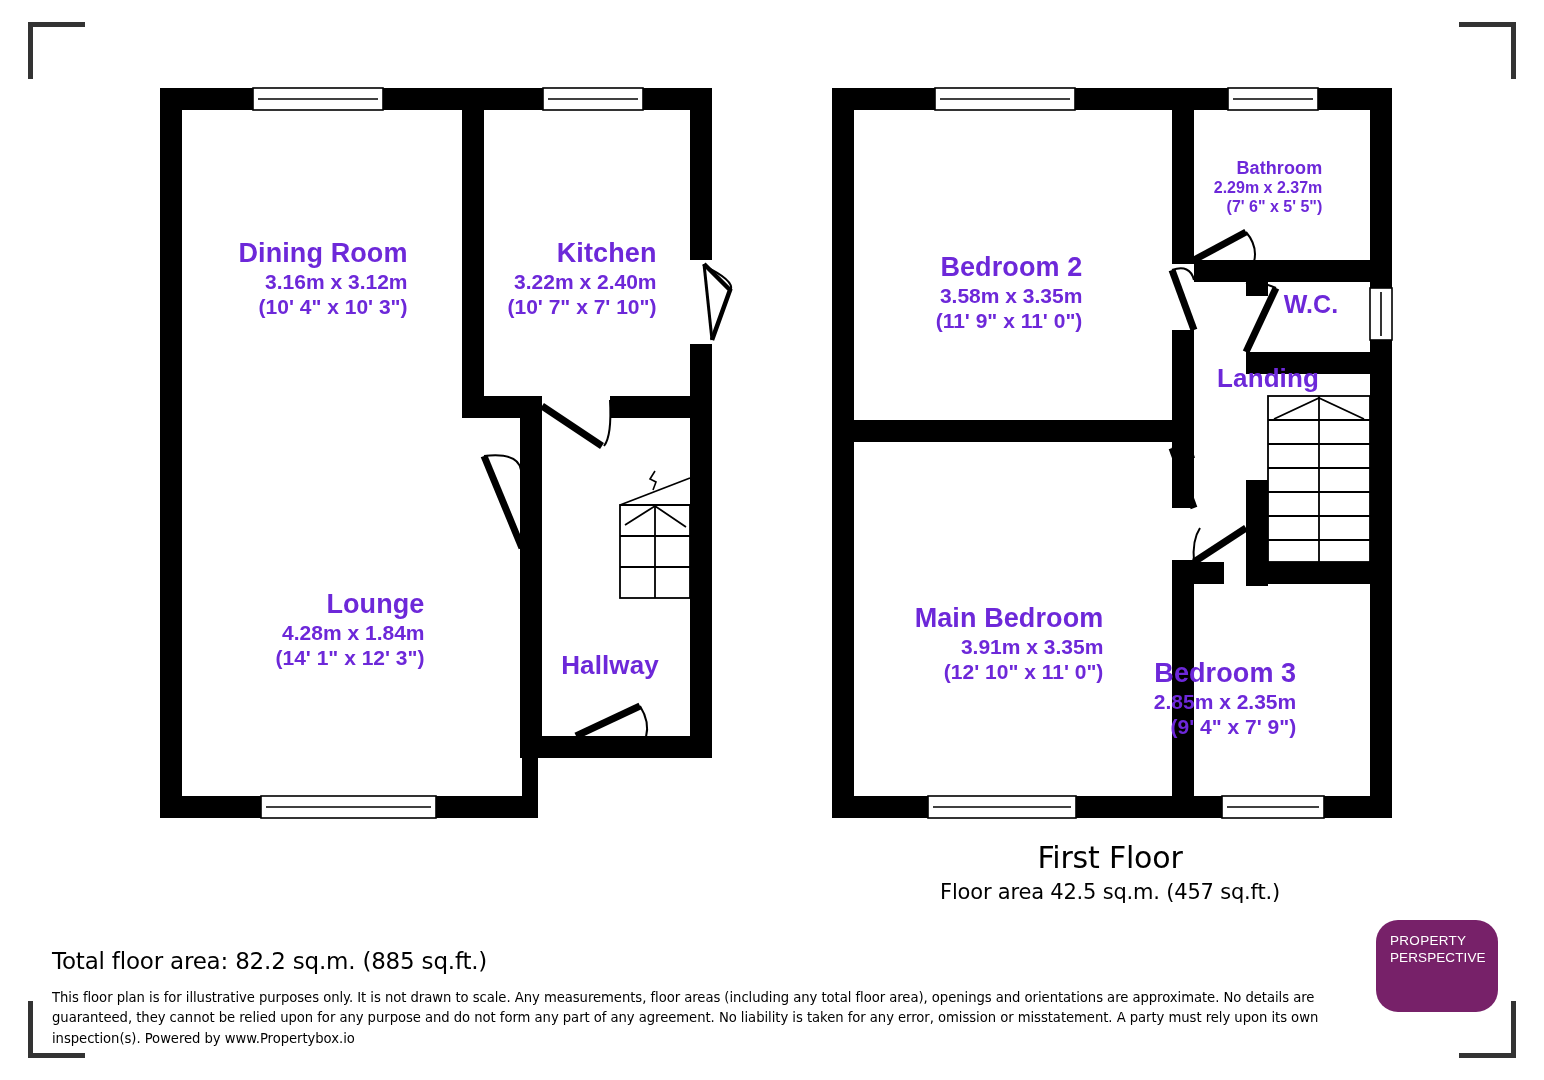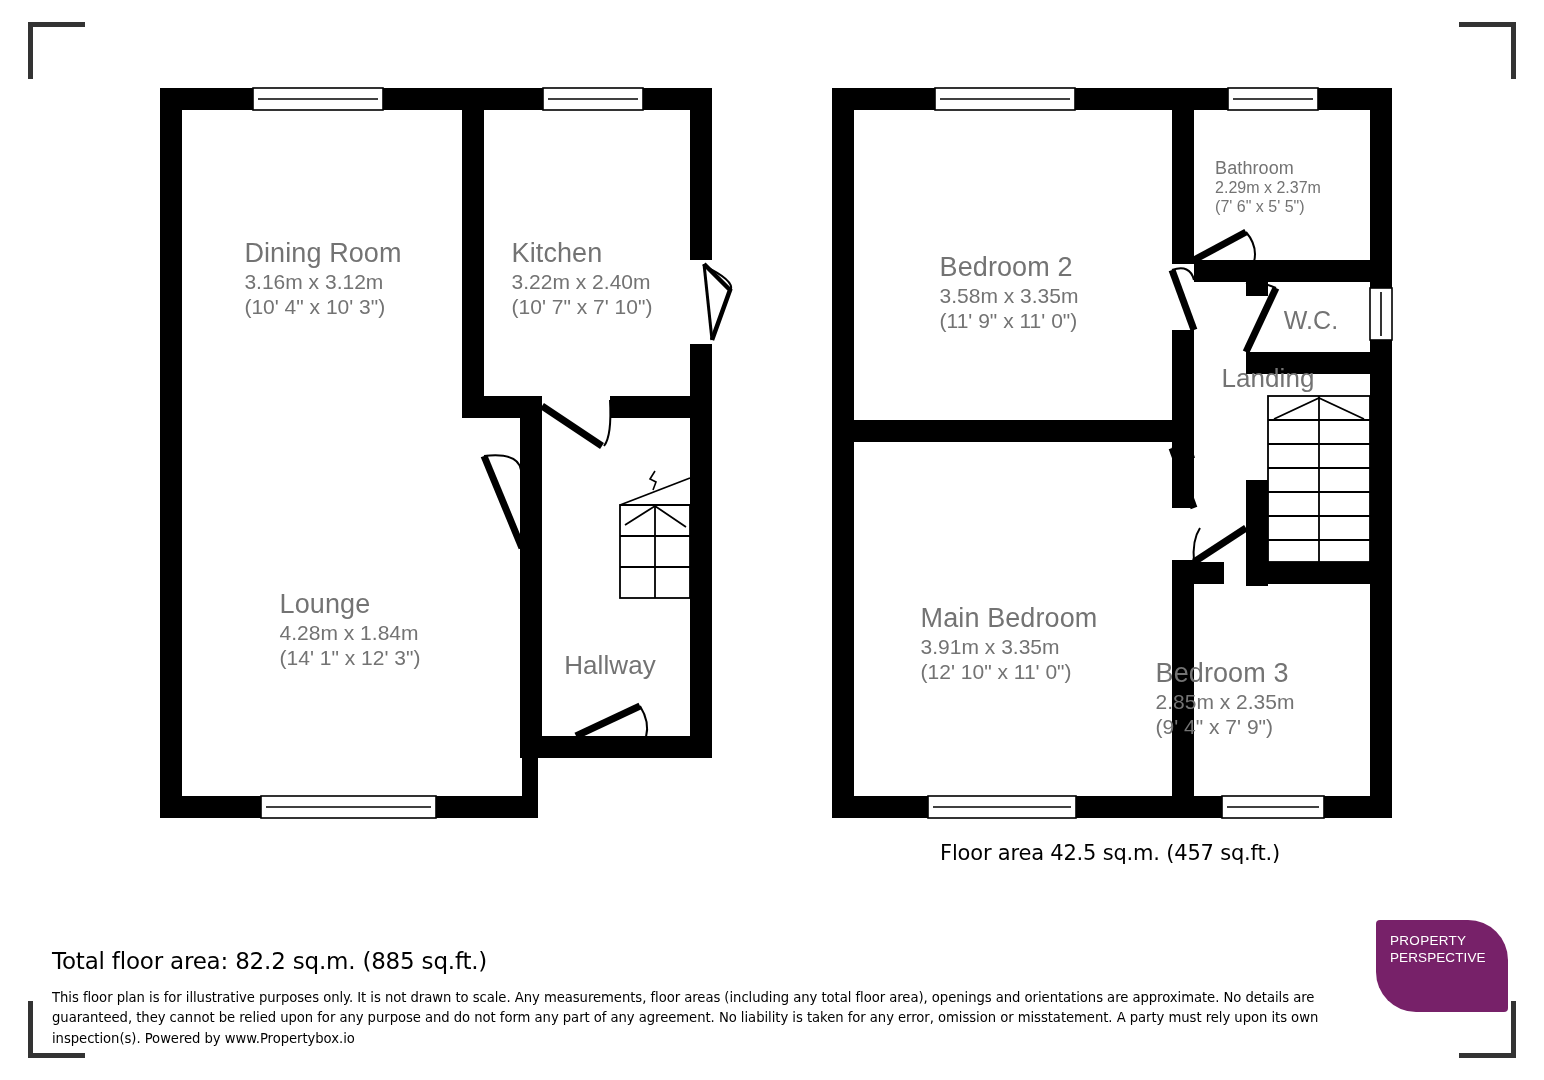--- a/index.html
+++ b/index.html
@@ -42,25 +42,26 @@
   .plan {
     position: absolute;
     top: 0;
     left: 0;
   }
   .plan svg { display: block; }
 
   
   .room-label {
     position: absolute;
-    text-align: left;
+    text-align: right;
     line-height: 1.18;
     white-space: nowrap;
     transform: translateX(-50%);
-    color: #737373;
+    color: #6d28d9;
+    font-weight: bold;
   }
   .room-label .rl-name {
     font-size: 27px;
     letter-spacing: 0.1px;
   }
   .room-label .rl-dim {
     font-size: 21px;
   }
   .room-label.small .rl-name { font-size: 18px; }
   .room-label.small .rl-dim  { font-size: 16px; }
@@ -104,27 +105,28 @@
     font-family: "DejaVu Sans", sans-serif;
     color: #000000;
     letter-spacing: -0.05px;
   }
 
   
   #logo {
     position: absolute;
     left: 1376px;
     top: 920px;
-    width: 132px;
+    width: 122px;
     height: 92px;
     background: #772169;
     border-top-left-radius: 4px;
     border-top-right-radius: 40px;
     border-bottom-left-radius: 40px;
     border-bottom-right-radius: 4px;
+    border-radius: 22px;
   }
   #logo .logo-text {
     position: absolute;
     left: 14px;
     top: 12px;
     color: #ffffff;
     font-size: 13.5px;
     line-height: 1.28;
     letter-spacing: 0.3px;
   }
@@ -363,21 +365,21 @@
     <div class="rl-dim">3.58m x 3.35m</div>
     <div class="rl-dim">(11' 9" x 11' 0")</div>
   </div>
 
   <div class="room-label small" style="left:1268px; top:158px;">
     <div class="rl-name">Bathroom</div>
     <div class="rl-dim">2.29m x 2.37m</div>
     <div class="rl-dim">(7' 6" x 5' 5")</div>
   </div>
 
-  <div class="room-label wc" style="left:1311px; top:290px;margin-top:16px;">
+  <div class="room-label wc" style="left:1311px; top:290px;">
     <div class="rl-name">W.C.</div>
   </div>
 
   <div class="room-label plain" style="left:1268px; top:363px;">
     <div class="rl-name">Landing</div>
   </div>
 
   <div class="room-label" style="left:1009px; top:603px;">
     <div class="rl-name">Main Bedroom</div>
     <div class="rl-dim">3.91m x 3.35m</div>
@@ -385,20 +387,21 @@
   </div>
 
   <div class="room-label" style="left:1225px; top:658px;">
     <div class="rl-name">Bedroom 3</div>
     <div class="rl-dim">2.85m x 2.35m</div>
     <div class="rl-dim">(9' 4" x 7' 9")</div>
   </div>
 
 
   <div class="floor-caption" style="left:1110px; top:838px;">
+    <div class="fc-title">First Floor</div>
     <div class="fc-area">Floor area 42.5 sq.m. (457 sq.ft.)</div>
   </div>
 
   <div id="total-area">Total floor area: 82.2 sq.m. (885 sq.ft.)</div>
 
   <div id="disclaimer">This floor plan is for illustrative purposes only. It is not drawn to scale. Any measurements, floor areas (including any total floor area), openings and orientations are approximate. No details are guaranteed, they cannot be relied upon for any purpose and do not form any part of any agreement. No liability is taken for any error, omission or misstatement. A party must rely upon its own inspection(s). Powered by www.Propertybox.io</div>
 
   <div id="logo">
     <div class="logo-text">
       <div class="l1">PROPERTY</div>

